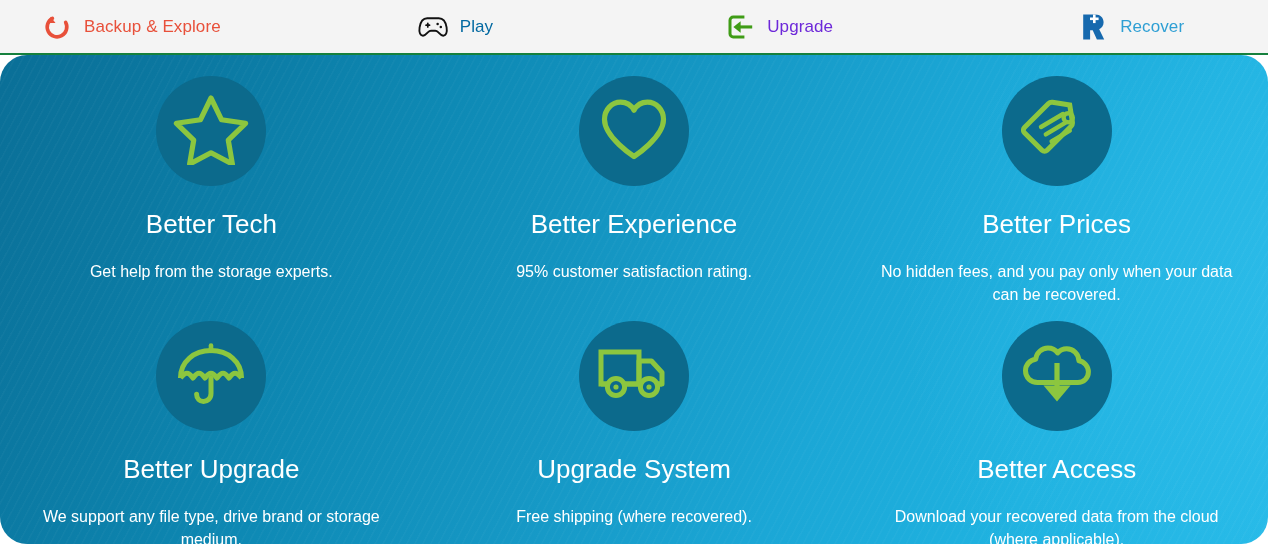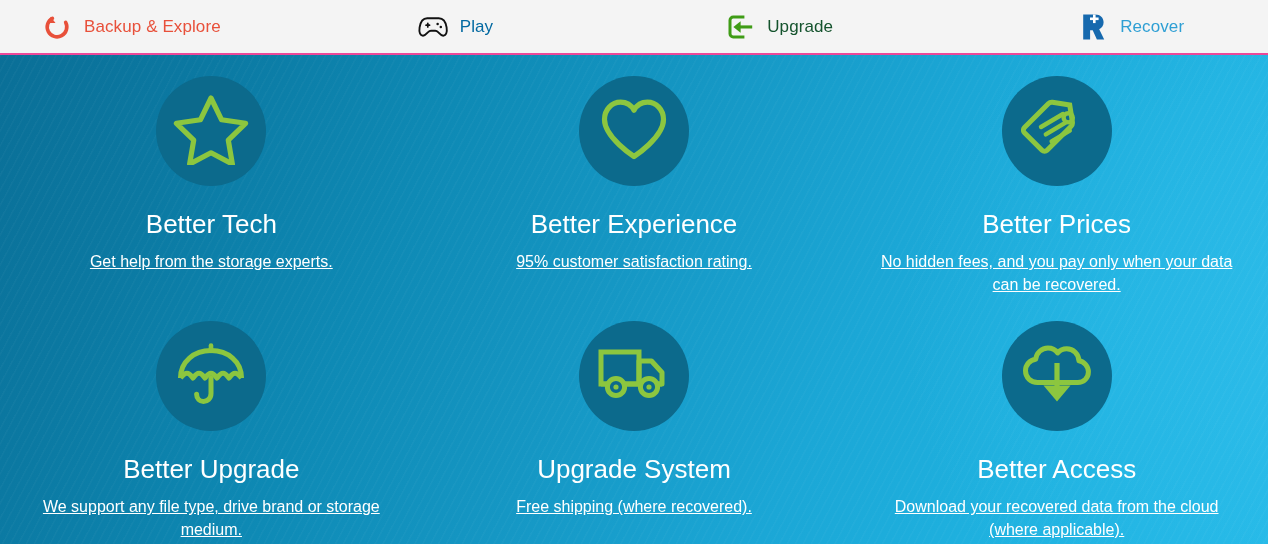--- a/index.html
+++ b/index.html
@@ -12,21 +12,21 @@
     overflow: hidden;
     font-family: "Liberation Sans", sans-serif;
     background: #ffffff;
   }
 
   
   #topnav {
     position: relative;
     height: 55px;
     background: #f4f4f4;
-    border-bottom: 2px solid #ec4899;
+    border-bottom: 2px solid #15803d;
     display: flex;
     align-items: center;
     box-sizing: border-box;
   }
   .nav-item {
     display: flex;
     align-items: center;
     height: 100%;
     cursor: pointer;
     user-select: none;
@@ -43,41 +43,42 @@
     font-size: 17px;
     margin-left: 11px;
     white-space: nowrap;
     letter-spacing: .1px;
   }
   #nav-backup   { margin-left: 41px; }
   #nav-backup   .nav-label { color: #e8503a; }
   #nav-play     { margin-left: 196px; }
   #nav-play     .nav-label { color: #0369a1; }
   #nav-upgrade  { margin-left: 231px; }
-  #nav-upgrade  .nav-label { color: #14532d; }
+  #nav-upgrade  .nav-label { color: #6d28d9; }
   #nav-recover  { margin-left: 244px; align-items: center; }
   #nav-recover  .nav-label { color: #2e9fd4; }
 
   
   #hero {
     position: relative;
     height: 489px;
     background:
       radial-gradient(ellipse 900px 700px at 115% 55%,
                       rgba(60,195,240,.55) 0%,
                       rgba(60,195,240,0) 62%),
       linear-gradient(115deg,
                       #0a6f97 0%,
                       #0b79a2 14%,
                       #0e8ab5 32%,
                       #1597c4 48%,
                       #1ba7d6 66%,
                       #1fb2e0 82%,
                       #22b8e6 100%);
     overflow: hidden;
+    border-radius: 27px;
   }
   
   #hero-texture {
     position: absolute;
     inset: 0;
     background-image:
       repeating-linear-gradient(118deg,
         rgba(255,255,255,.028) 0px,
         rgba(255,255,255,.028) 1px,
         rgba(255,255,255,0) 2px,
@@ -113,27 +114,26 @@
   .card-title {
     margin-top: 25px;
     font-size: 26px;
     color: #ffffff;
     font-weight: normal;
     line-height: 1.05;
     text-align: center;
     white-space: nowrap;
   }
   .card-desc {
-    margin-top: 13px;
+    margin-top: 23px;
     font-size: 16px;
     color: #ffffff;
     text-align: center;
     line-height: 1.42;
     max-width: 360px;
-    text-decoration: underline;
   }
   .card-desc.narrow { max-width: 300px; }
   .card-desc.wide   { max-width: 370px; }
 </style>
 </head>
 <body>
 
 <div id="topnav">
 
   <div class="nav-item" id="nav-backup">

